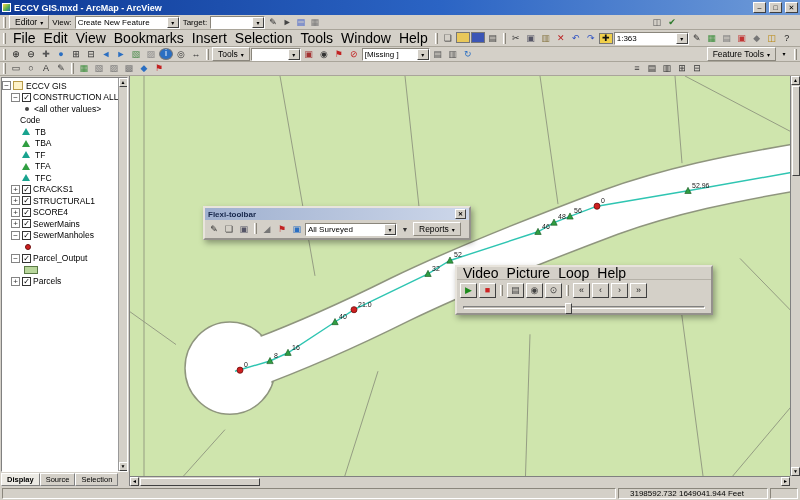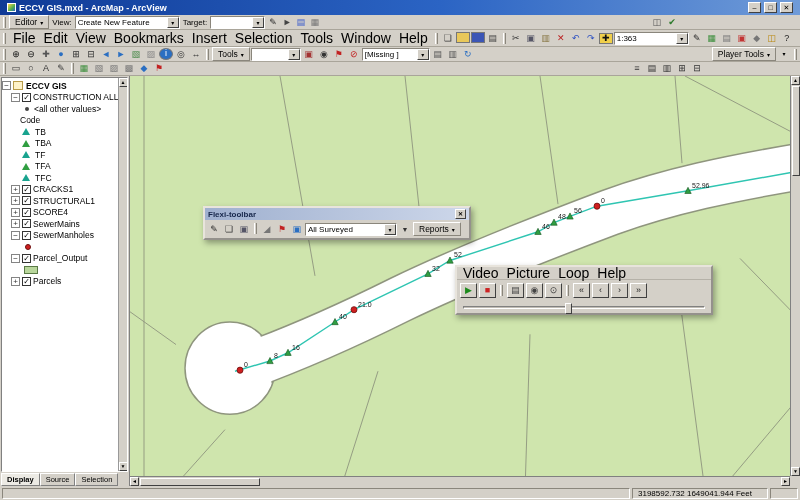--- a/index.html
+++ b/index.html
@@ -1,19 +1,19 @@
 <!DOCTYPE html>
 <html><head>
 <meta charset="utf-8">
 <style>
 *{box-sizing:border-box;margin:0;padding:0}
 html,body{width:800px;height:500px;overflow:hidden}
 body{font-family:"Liberation Sans",sans-serif;background:#d4d0c8;font-size:9px;color:#000}
 .app{position:relative;width:800px;height:500px;background:#d4d0c8;overflow:hidden}
-.titlebar{height:15px;display:flex;align-items:center;gap:3px;padding:0 7px;background:linear-gradient(90deg,#0f3a96,#2b64c4 55%,#6f9bd8);color:#fff;font-weight:bold;font-size:9px}
+.titlebar{height:15px;display:flex;align-items:center;gap:3px;padding:0 2px;background:linear-gradient(90deg,#0f3a96,#2b64c4 55%,#6f9bd8);color:#fff;font-weight:bold;font-size:9px}
 .title-icon{width:9px;height:9px;background:linear-gradient(135deg,#ffd94a,#4fae4f 60%,#2b64c4);border:1px solid #fff;flex:none}
 .title-text{flex:1;white-space:nowrap;overflow:hidden}
 .winbtn{width:13px;height:11px;background:#d4d0c8;color:#000;border:1px solid;border-color:#fff #404040 #404040 #fff;font-size:7px;line-height:9px;text-align:center;font-weight:normal;flex:none}
 .toolbar{display:flex;align-items:center;gap:1px;padding:0 1px;background:#d4d0c8;border-bottom:1px solid #a9a59a}
 .tb-editor{height:15px}.tb-menu{height:17px}.tb-tools{height:15px}.tb-draw{height:14px}
 .grip{width:3px;height:11px;border-left:1px solid #fff;border-right:1px solid #8a867c;margin:0 2px;flex:none}
 .menu-item{padding:1px 4px;font-size:14px;white-space:nowrap}
 .tbtn{min-width:14px;height:13px;display:inline-flex;align-items:center;justify-content:center;font-size:9px;line-height:1;flex:none}
 .dropbtn{display:inline-flex;align-items:center;gap:3px;padding:1px 5px;font-size:8.5px;border:1px solid;border-color:#fff #8a867c #8a867c #fff;background:#d4d0c8;white-space:nowrap;flex:none}
 .dd{font-size:6px}
@@ -31,37 +31,37 @@
 .toc-sp{flex:none}
 .toc-exp{width:9px;height:9px;border:1px solid #848484;background:#fff;font-size:8px;line-height:7px;text-align:center;margin-right:2px;flex:none;color:#333}
 .toc-check{width:9px;height:9px;border:1px solid #333;background:#fff;font-size:8px;line-height:8px;text-align:center;margin-right:2px;flex:none}
 .toc-docicon{width:10px;height:9px;background:#fef2c8;border:1px solid #b89b4a;margin-right:3px;flex:none}
 .sym-tri{width:0;height:0;border-left:4px solid transparent;border-right:4px solid transparent;border-bottom:7px solid #2f9e41;margin:0 5px 0 2px;flex:none}
 .sym-dot{width:6px;height:6px;border-radius:50%;margin:0 5px;flex:none}
 .sym-dot.red{background:#cf1f1f;border:1px solid #6d0f0f}
 .sym-dot.gray{width:4px;height:4px;background:#444}
 .sym-rect{width:14px;height:8px;background:#b9d79c;border:1px solid #5a7a46;margin:0 4px;flex:none}
 .toc-label{font-size:8.5px}
-.toc-label.bold{font-weight:bold}
+.toc-label.bold{font-weight:normal}
 .toc-vscroll{width:9px;background:#d4d0c8;border-left:1px solid #999;display:flex;flex-direction:column;align-items:center;justify-content:space-between}
 .sbtn{width:9px;height:9px;background:#d4d0c8;border:1px solid;border-color:#fff #404040 #404040 #fff;font-size:5px;line-height:7px;text-align:center;flex:none}
 .toc-tabs{height:13px;display:flex;align-items:stretch;padding:0 1px}
 .toc-tab{padding:1px 5px;font-size:7.5px;background:#d4d0c8;border:1px solid #808080;border-top-color:#fff;border-left-color:#fff;white-space:nowrap}
 .toc-tab.active{background:#eceae4;font-weight:bold}
 .map{position:relative;flex:1;background:#cfe5ad;overflow:hidden}
 #map-svg{position:absolute;inset:0;width:100%;height:100%}
 .hscroll{position:absolute;left:0;right:10px;bottom:0;height:10px;background:#d4d0c8;border-top:1px solid #808080;display:flex;align-items:center;gap:1px}
 .vscroll{position:absolute;top:0;bottom:10px;right:0;width:10px;background:#d4d0c8;border-left:1px solid #808080;display:flex;flex-direction:column;align-items:center;gap:1px}
 .sb-thumb-h{width:120px;height:8px;background:#d4d0c8;border:1px solid;border-color:#fff #404040 #404040 #fff}
 .sb-thumb-v{height:90px;width:8px;background:#d4d0c8;border:1px solid;border-color:#fff #404040 #404040 #fff}
 .sb-corner{position:absolute;right:0;bottom:0;width:10px;height:10px;background:#d4d0c8}
 .statusbar{height:14px;display:flex;align-items:center;gap:2px;padding:1px 2px;background:#d4d0c8}
 .status-pane{height:11px;border:1px solid;border-color:#8a867c #fff #fff #8a867c;background:#d4d0c8}
 .status-pane.main{flex:1}
-.status-pane.coords{width:136px;font-size:8px;display:flex;align-items:center;padding:0 5px;white-space:nowrap}
+.status-pane.coords{width:150px;font-size:8px;display:flex;align-items:center;padding:0 11px;white-space:nowrap}
 .status-pane.small{width:28px}
 .floatwin{position:absolute;background:#d4d0c8;border:2px outset #e8e4dc;box-shadow:2px 3px 6px rgba(0,0,0,.35)}
 .flexi{left:203px;top:206px;width:268px}
 .flexi-title{height:12px;background:linear-gradient(90deg,#9fb0cf,#cdd7ea);display:flex;align-items:center;padding:0 3px;font-size:8px;font-weight:bold;color:#16264a}
 .flexi-title .spacer{flex:1}
 .flexi-close{width:11px;height:10px;background:#d4d0c8;border:1px solid;border-color:#fff #404040 #404040 #fff;font-size:6px;line-height:8px;text-align:center;color:#000}
 .flexi-body{height:18px;display:flex;align-items:center;gap:1px;padding:0 2px}
 .dvs{left:455px;top:265px;width:258px}
 .dvs-title{height:14px;background:linear-gradient(90deg,#0f3a96,#2b64c4 55%,#6f9bd8);color:#fff;display:flex;align-items:center;gap:3px;padding:0 2px;font-size:9px;font-weight:bold}
 .dvs-title .spacer{flex:1}
@@ -305,21 +305,21 @@
         </span>
         <span class="tbtn">
           <span style="color: rgb(85, 85, 85);">▥</span>
         </span>
         <span class="tbtn">
           <span style="color: rgb(43, 111, 194);">↻</span>
         </span>
       </span>
     <span class="spacer"></span>
     <span class="dropbtn">
-      <span>Player Tools</span>
+      <span>Feature Tools</span>
       <span class="dd">▾</span>
     </span>
     <span class="tbtn">
         <span class="dd">▾</span>
       </span>
     <span class="grip"></span>
   </div>
 
   <div class="toolbar tb-draw">
     <span class="grip"></span>

